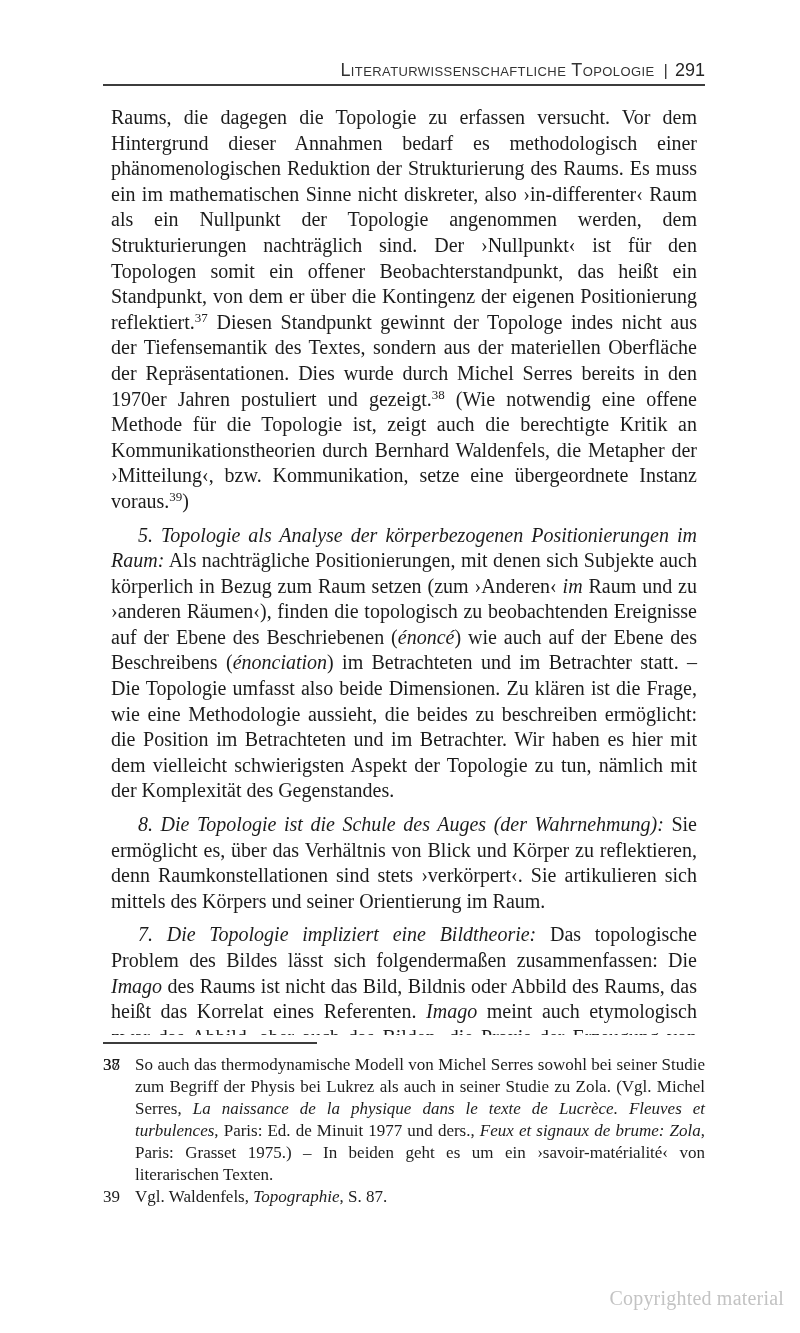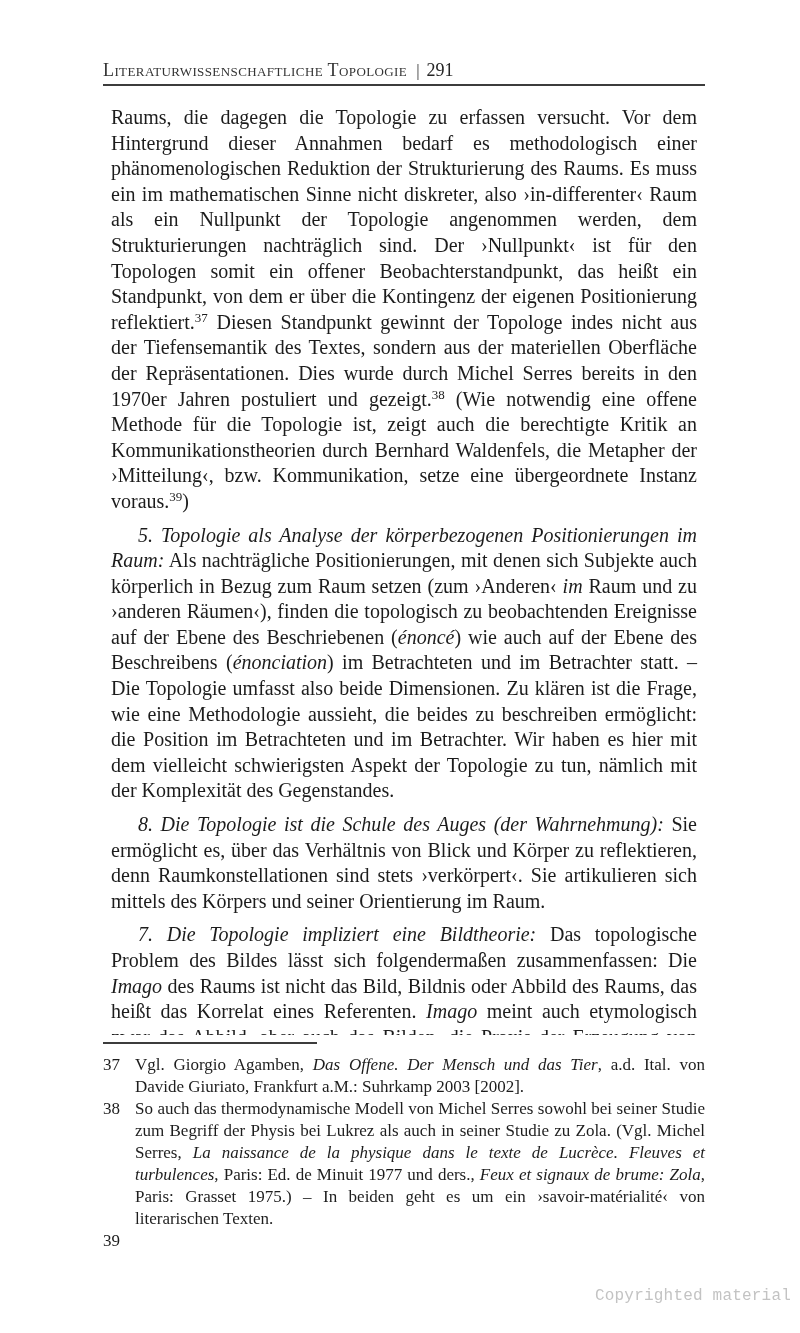--- a/index.html
+++ b/index.html
@@ -6,22 +6,22 @@
   .page {
     position:relative; width:800px; height:1333px; background:#ffffff;
     font-family:"Liberation Serif","DejaVu Serif",serif; color:#1c1c1c;
     overflow:hidden;
   }
   .column { position:absolute; left:103px; width:602px; }
 
   
   .page-header { top:60px; }
   .running-head {
-    text-align:left;
-    font-family:Liberation Serif, serif;
+    text-align:right;
+    font-family:Liberation Sans, sans-serif;
     color:#333333; white-space:nowrap;
   }
   .head-title { font-variant:small-caps; font-size:18px; letter-spacing:0.4px; }
   .head-sep   { font-size:17px; margin:0 7px 0 9px; color:#3a3a3a; }
   .head-page  { font-size:18px; color:#252525; }
   .head-rule  { border:none; border-top:2px solid #3c3c3c; margin:3px 0 0 0; }
 
   
   .body-main {
     top:97px; height:938px; overflow:hidden;
@@ -39,23 +39,23 @@
   
   .page-footer { top:1042px; }
   .fn-rule { border:none; border-top:2px solid #3c3c3c; width:214px; margin:0 0 10px 0; }
   .footnote-list { list-style:none; margin:0; padding:0;
     font-size:17px; line-height:22px; text-align:justify; color:#1d1d1d; }
   .footnote { position:relative; padding-left:32px; margin:0; }
   .fn-num { position:absolute; left:0; top:0; }
 
   
   .watermark {
-    position:absolute; right:9px; top:1287px;
-    font-family:Liberation Mono, monospace;
-    font-size:16px; color:#c3c3c3; letter-spacing:0.2px;
+    position:absolute; right:16px; top:1287px;
+    font-family:Liberation Serif, serif;
+    font-size:20px; color:#c3c3c3; letter-spacing:0.2px;
   }
 </style>
 </head>
 <body>
 
 <div class="page">
 
   <header class="column page-header">
     <div class="running-head">
       <span class="head-title">Literaturwissenschaftliche Topologie</span><span class="head-sep">|</span><span class="head-page">291</span>
@@ -68,27 +68,27 @@
     <p class="para-indent"><span class="it">5. Topologie als Analyse der körperbezogenen Positionierungen im Raum:</span><span> Als nachträgliche Positionierungen, mit denen sich Subjekte auch körperlich in Bezug zum Raum setzen (zum ›Anderen‹ </span><span class="it">im</span><span> Raum und zu ›anderen Räumen‹), finden die topologisch zu beobachtenden Ereignisse auf der Ebene des Beschriebenen (</span><span class="it">énoncé</span><span>) wie auch auf der Ebene des Beschreibens (</span><span class="it">énonciation</span><span>) im Betrachteten und im Betrachter statt. – Die Topologie umfasst also beide Dimensionen. Zu klären ist die Frage, wie eine Methodologie aussieht, die beides zu beschreiben ermöglicht: die Position im Betrachteten und im Betrachter. Wir haben es hier mit dem vielleicht schwierigsten Aspekt der Topologie zu tun, nämlich mit der Komplexität des Gegenstandes.</span></p>
     <p class="para-indent"><span class="it">8. Die Topologie ist die Schule des Auges (der Wahrnehmung):</span><span> Sie ermöglicht es, über das Verhältnis von Blick und Körper zu reflektieren, denn Raumkonstellationen sind stets ›verkörpert‹. Sie artikulieren sich mittels des Körpers und seiner Orientierung im Raum.</span></p>
     <p class="para-indent"><span class="it">7. Die Topologie impliziert eine Bildtheorie:</span><span> Das topologische Problem des Bildes lässt sich folgendermaßen zusammenfassen: Die </span><span class="it">Imago</span><span> des Raums ist nicht das Bild, Bildnis oder Abbild des Raums, das heißt das Korrelat eines Referenten. </span><span class="it">Imago</span><span> meint auch etymologisch zwar das Abbild, aber auch das Bilden, die Praxis der Erzeugung von topologischen Konstellationen. – Welche Funktion haben sodann Kunst und Literatur für</span></p>
   </main>
 
   <footer class="column page-footer">
     <hr class="fn-rule">
     <ol class="footnote-list">
       <li class="footnote">
         <span class="fn-num">37</span>
-        <span class="fn-text"><span>Vgl. Giorgio Agamben, </span><span class="it">Das Offene. Der Mensch und das Tier</span><span>, a.d. Ital. von Davide Giuriato, Frankfurt a.M.: Suhrkamp 2003 [2002].</span></span>
       </li>
       <li class="footnote">
         <span class="fn-num">38</span>
         <span class="fn-text"><span>So auch das thermodynamische Modell von Michel Serres sowohl bei seiner Studie zum Begriff der Physis bei Lukrez als auch in seiner Studie zu Zola. (Vgl. Michel Serres, </span><span class="it">La naissance de la physique dans le texte de Lucrèce. Fleuves et turbulences</span><span>, Paris: Ed. de Minuit 1977 und ders., </span><span class="it">Feux et signaux de brume: Zola</span><span>, Paris: Grasset 1975.) – In beiden geht es um ein ›savoir-matérialité‹ von literarischen Texten.</span></span>
       </li>
       <li class="footnote">
         <span class="fn-num">39</span>
+        <span class="fn-text"><span>Vgl. Waldenfels, </span><span class="it">Topographie</span><span>, S. 87.</span></span>
       </li>
     </ol>
   </footer>
 
   <div class="watermark">Copyrighted material</div>
 
 </div>
 
 </body></html>

